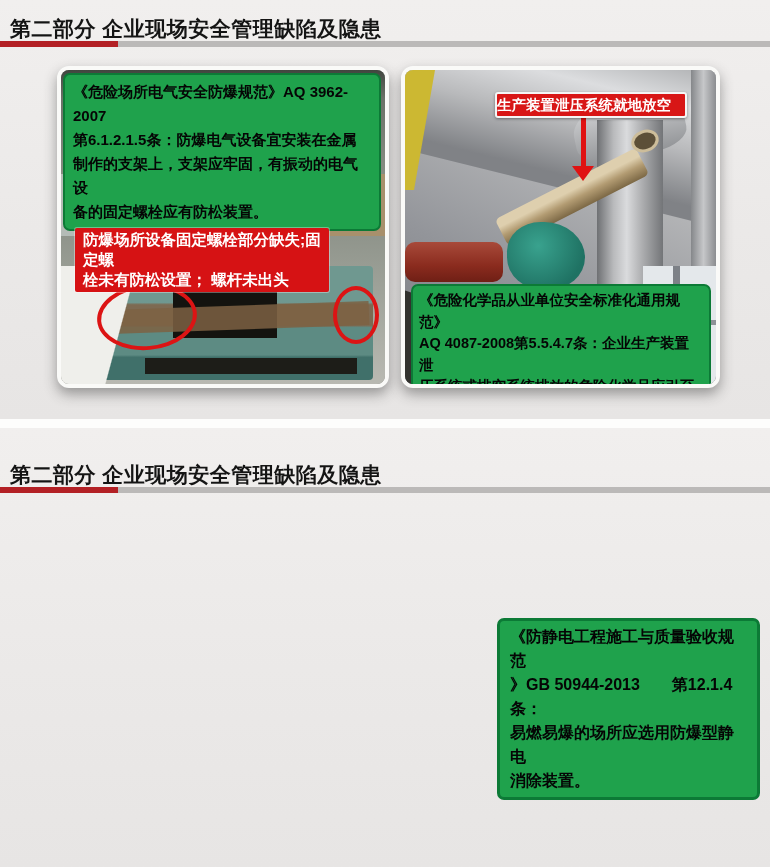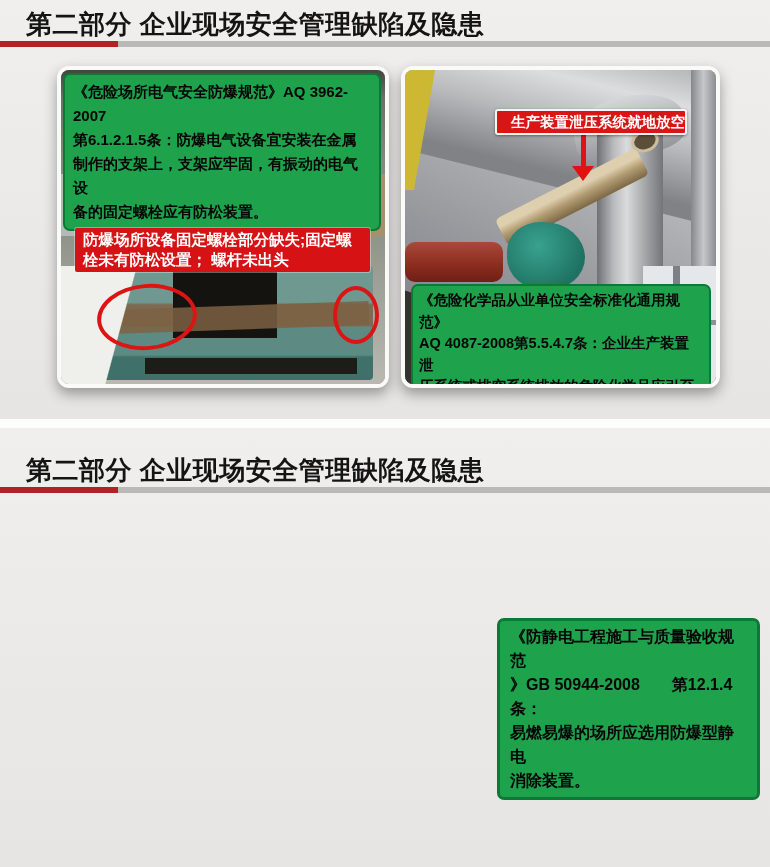--- a/index.html
+++ b/index.html
@@ -6,22 +6,22 @@
   html,body { width:770px; }
   body {
     width:770px; height:867px; position:relative; background:#fdfdfc;
     font-family:"Liberation Sans","DejaVu Sans",sans-serif; overflow:hidden;
   }
   .slide { position:absolute; left:0; width:770px; overflow:hidden;
     background:linear-gradient(180deg,#f1efee 0%,#ebe9e8 55%,#e7e5e4 100%); }
   #slide1 { top:0; height:419px; }
   #slide2 { top:428px; height:439px; }
 
-  .slide-title { position:absolute; left:26px; font-size:26px; font-weight:bold;
-    color:#141414; letter-spacing:0.5px; white-space:nowrap; }
+  .slide-title { position:absolute; left:10px; font-size:21px; font-weight:bold;
+    color:#141414; letter-spacing:0.5px; white-space:nowrap;margin-top:8px; }
   #slide1 .slide-title { top:7px; }
   #slide2 .slide-title { top:25px; }
 
   .rule { position:absolute; left:0; width:770px; height:6px; }
   #slide1 .rule { top:41px; }
   #slide2 .rule { top:59px; }
   .rule-red  { position:absolute; left:0; top:0; width:118px; height:6px; background:#b32025; }
   .rule-gray { position:absolute; left:118px; top:0; right:0; height:6px; background:#bbb9b8; }
 
   .photo { position:absolute; border:4px solid #fafaf8; border-radius:12px;
@@ -76,25 +76,25 @@
   .arrow-head { left:167px; top:96px; width:0; height:0;
     border-left:11px solid transparent; border-right:11px solid transparent; border-top:15px solid #e01212; }
 
   
   .gb { position:absolute; background:#1fa24c; border:2px solid #0c7a36; border-radius:7px;
     color:#050505; font-weight:bold; white-space:pre-line; }
   .gb1 { left:2px; top:3px; width:318px; font-size:15px; line-height:24px; padding:5px 8px; }
   .gb2 { left:6px; top:214px; width:300px; font-size:14.5px; line-height:21.5px; padding:4px 6px; }
   .gb3 { left:497px; top:190px; width:263px; font-size:16px; line-height:24px; padding:4px 10px; border-width:3px; }
 
-  .rb1 { position:absolute; left:14px; top:158px; width:295px; background:#d61214; color:#fff;
+  .rb1 { position:absolute; left:14px; top:158px; width:254px; background:#d61214; color:#fff;
     font-weight:bold; font-size:15.5px; line-height:20px; padding:2px 8px; white-space:pre-line;
     border-radius:2px; box-shadow:0 0 0 1px rgba(255,255,255,.35); }
-  .red-label { position:absolute; background:#d81616; color:#fff; font-weight:bold; text-align:right;
-    border:2px solid #f5f5f5; border-radius:3px; box-shadow:0 1px 3px rgba(0,0,0,.4); white-space:nowrap;margin-top:17px; }
+  .red-label { position:absolute; background:#d81616; color:#fff; font-weight:bold; text-align:left;
+    border:2px solid #f5f5f5; border-radius:3px; box-shadow:0 1px 3px rgba(0,0,0,.4); white-space:nowrap; }
   .rl1 { left:90px; top:22px; width:192px; font-size:14.5px; line-height:22px; }
 
   
   .watermark { position:absolute; display:flex; align-items:center; gap:5px; z-index:5; }
   .wm1 { left:650px; top:360px; }
   .wm-icon { position:relative; width:40px; height:32px; }
   .wm-icon span { position:absolute; }
   .wm-b1 { left:0; top:0; width:26px; height:22px; background:#9ecf9e; border-radius:50% 50% 42% 55%; }
   .wm-b2 { left:15px; top:10px; width:23px; height:19px; background:#fbfbfa; border:1px solid #d4d2ce; border-radius:50% 50% 55% 42%; }
   .wm-eye { width:4px; height:4px; border-radius:50%; }
@@ -161,17 +161,17 @@
 </section>
 
 <section class="slide" id="slide2">
   <h1 class="slide-title">第二部分  企业现场安全管理缺陷及隐患</h1>
   <div class="rule">
     <span class="rule-red"></span>
     <span class="rule-gray"></span>
   </div>
 
   <div class="gb gb3">《防静电工程施工与质量验收规范
-》GB 50944-2008　　第12.1.4条：
+》GB 50944-2013　　第12.1.4条：
 易燃易爆的场所应选用防爆型静电
 消除装置。</div>
 
 </section>
 
 </body></html>

